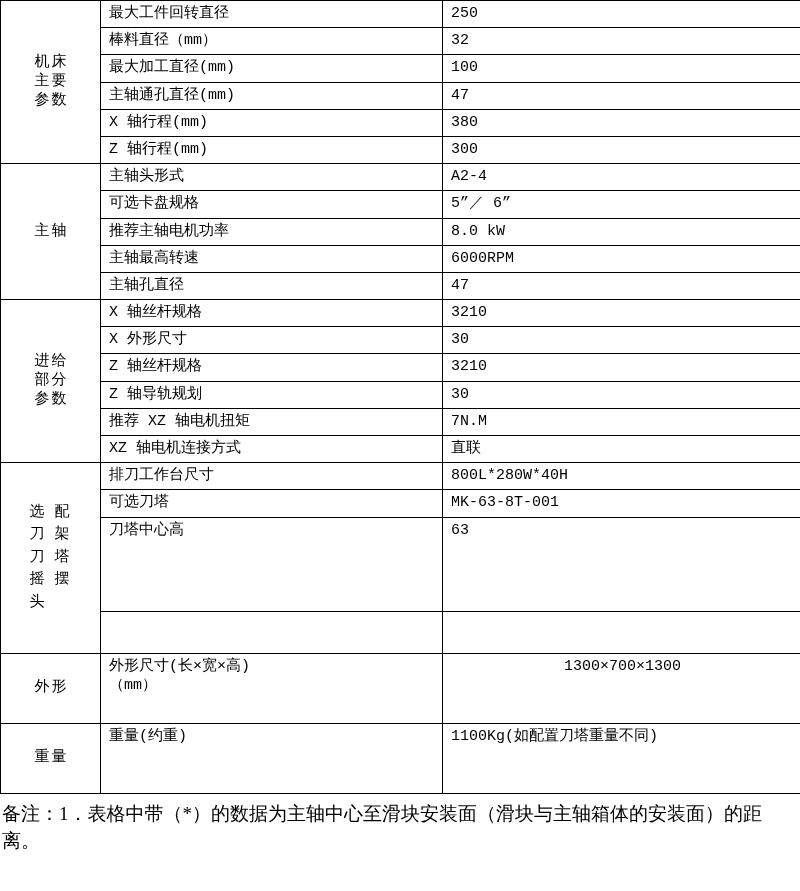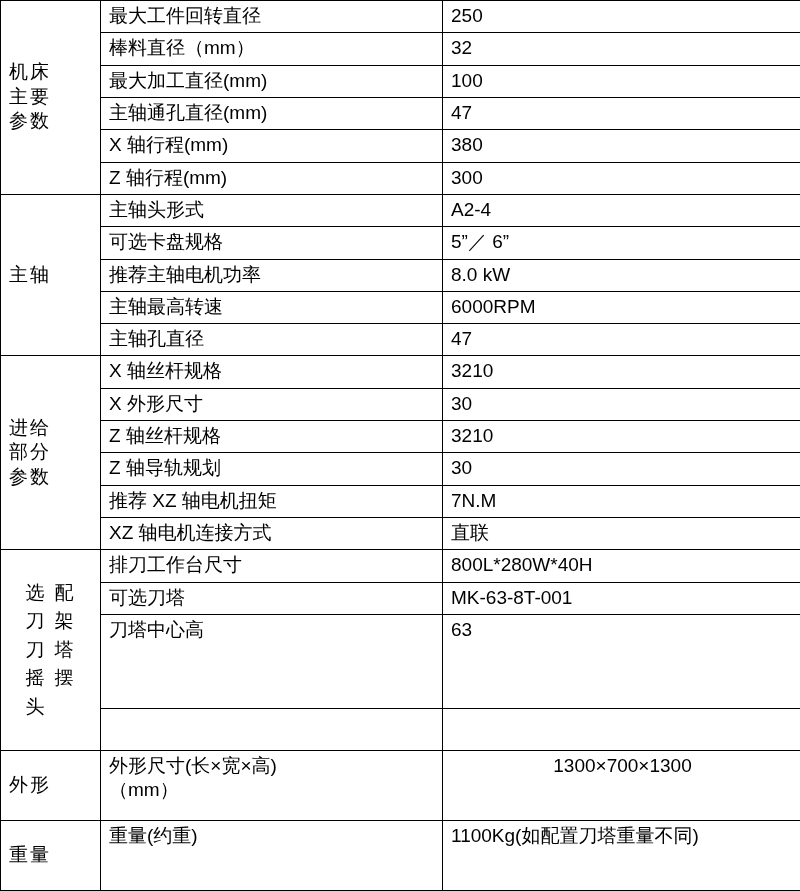--- a/index.html
+++ b/index.html
@@ -19,32 +19,32 @@
     padding: 0;
   }
   table.spec {
     border-collapse: collapse;
     width: 800px;
     table-layout: fixed;
   }
   table.spec td {
     border: 1px solid #000000;
     padding: 3px 6px 4px 8px;
-    font-size: 19px;
+    font-size: 15px;
     line-height: 1.28;
     vertical-align: middle;
-    font-family: Liberation Sans, sans-serif;
+    font-family: Liberation Mono, monospace;
   }
   
   col.c-group { width: 100px; }
   col.c-item  { width: 342px; }
   col.c-value { width: 358px; }
 
   td.group {
-    text-align: left;
+    text-align: center;
     vertical-align: middle;
     letter-spacing: 2px;
     line-height: 1.45;
     padding: 4px 2px;
   }
   td.group .gtext {
     display: block;
     width: 100%;
   }
   td.item {

